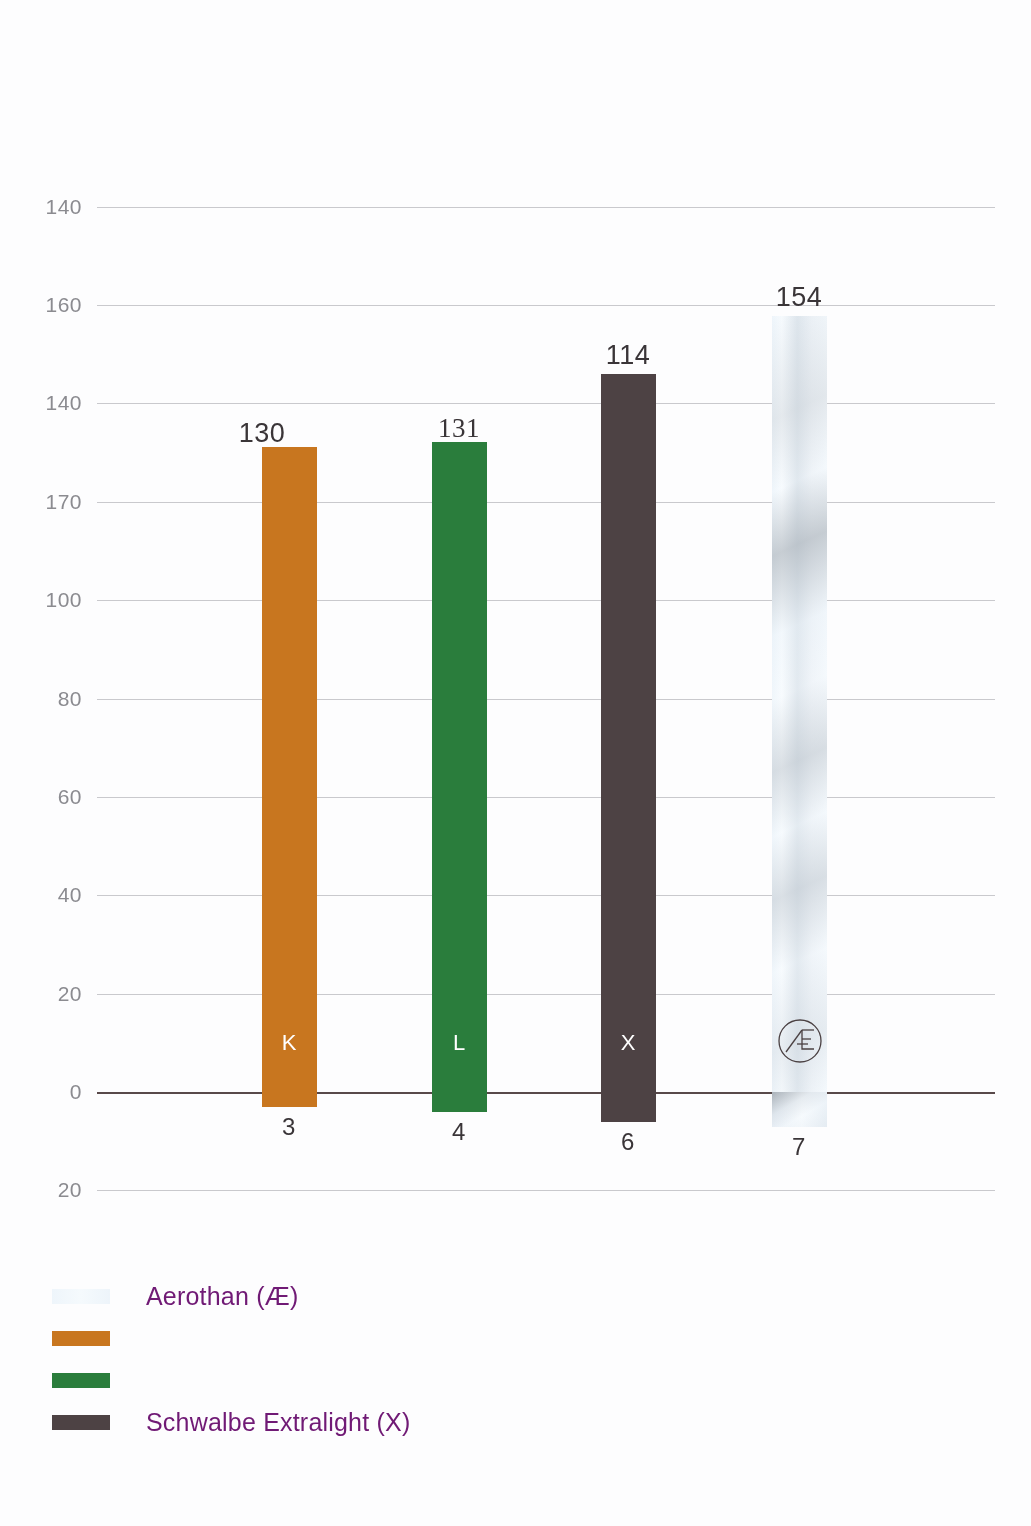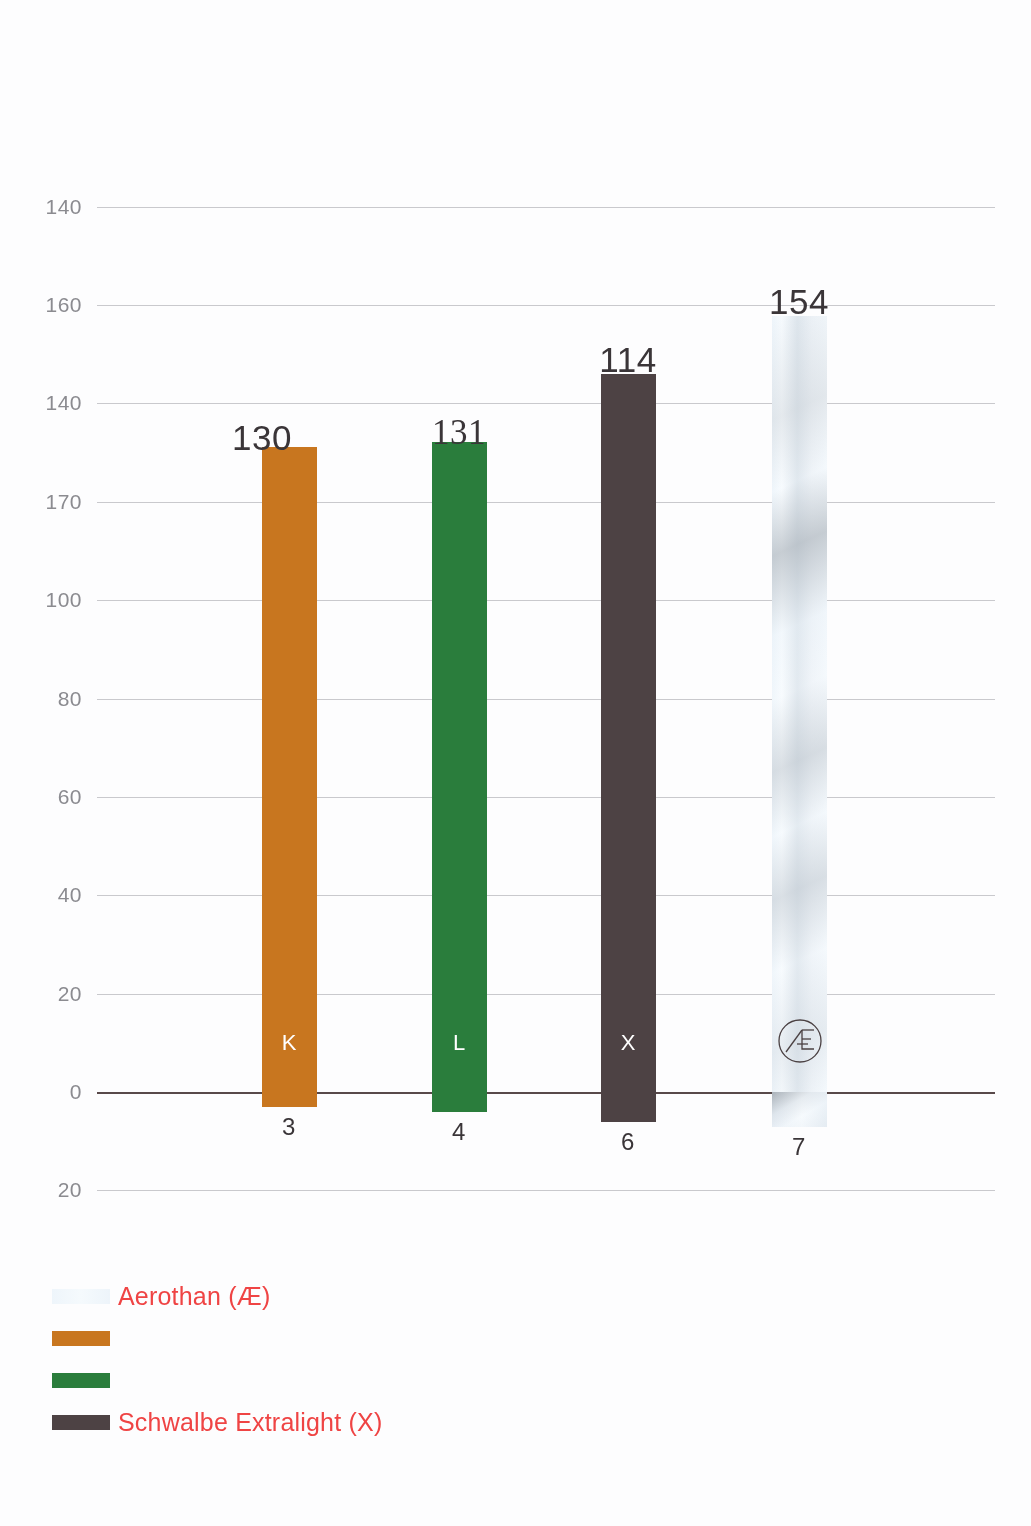--- a/index.html
+++ b/index.html
@@ -114,21 +114,21 @@
     left: 50%;
     transform: translateX(-50%);
     width: 46px;
     height: 46px;
   }
 
   .value-label {
     position: absolute;
     width: 130px;
     text-align: center;
-    font-size: 35px;
+    font-size: 27px;
     color: #3a3538;
     letter-spacing: 0.5px;
   }
   .neg-label {
     position: absolute;
     width: 130px;
     text-align: center;
     font-size: 24px;
     color: #3a3538;
     letter-spacing: 0.5px;
@@ -151,23 +151,23 @@
     height: 15px;
     flex: 0 0 58px;
   }
   .legend-swatch.sw-ae {
     background: linear-gradient(to right, #eef5fb 0%, #f5fafd 50%, #edf4fa 100%);
   }
   .legend-swatch.sw-k { background: #c8761f; }
   .legend-swatch.sw-l { background: #2a7d3c; }
   .legend-swatch.sw-x { background: #4d4244; }
   .legend-text {
-    margin-left: 8px;
+    margin-left: 36px;
     font-size: 25px;
-    color: #ef4444;
+    color: #701a75;
     letter-spacing: 0.2px;
     white-space: nowrap;
   }
 </style>
 </head>
 <body>
 
 <div id="chart-root">
 
   <div class="plot">

